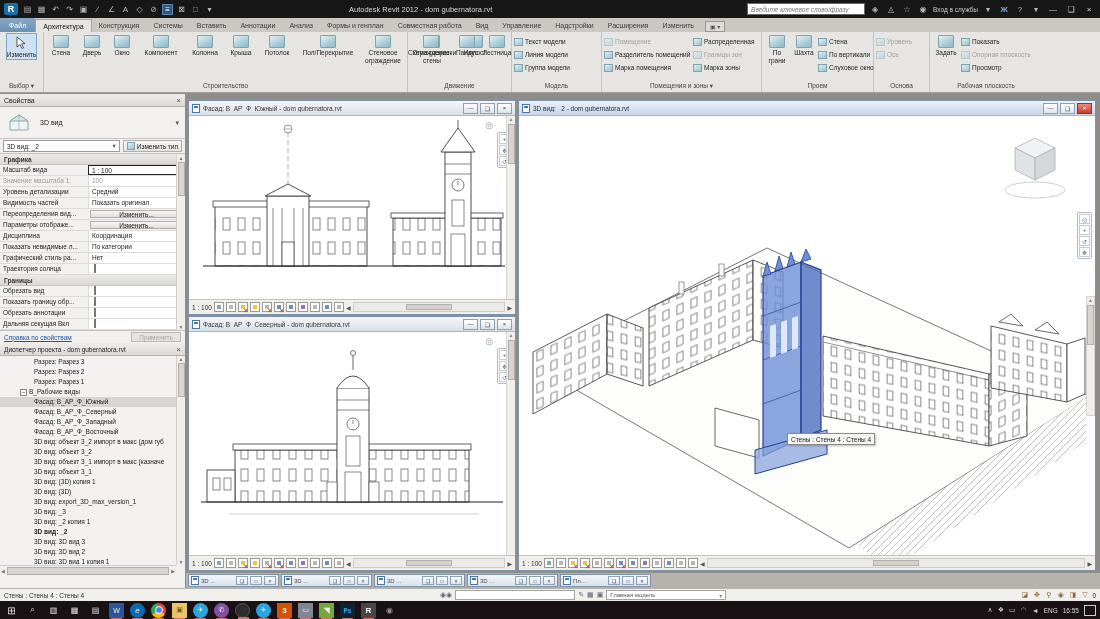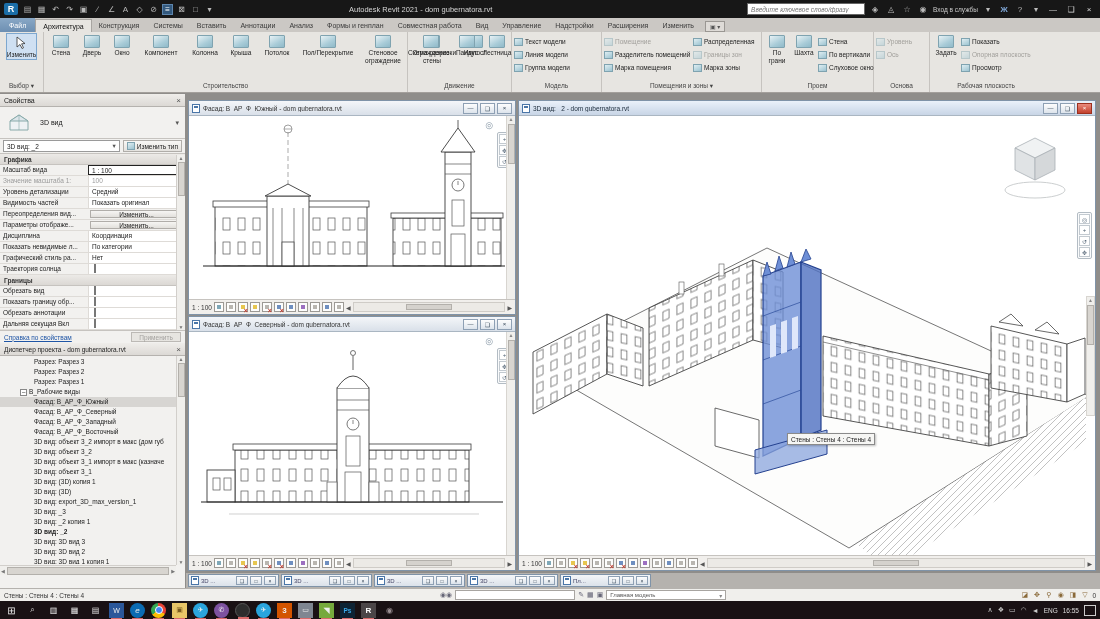--- a/index.html
+++ b/index.html
@@ -164,21 +164,21 @@
       <span class="qi">∕</span>
       <span class="qi">∠</span>
       <span class="qi">A</span>
       <span class="qi">◇</span>
       <span class="qi">⊘</span>
       <span class="qi hl">≡</span>
       <span class="qi">⊠</span>
       <span class="qi">□</span>
       <span class="qi">▾</span>
     </span>
-    <span id="tb-title">Autodesk Revit 2021 - dom gubernatora.rvt</span>
+    <span id="tb-title">Autodesk Revit 2012 - dom gubernatora.rvt</span>
     <span id="tb-right">
       <input id="tb-search" placeholder="Введите ключевое слово/фразу" style="">
       <span class="tbi">◈</span>
       <span class="tbi">◬</span>
       <span class="tbi">☆</span>
       <span class="tbi">◉</span>
       <span class="signin">Вход в службы</span>
       <span class="tbi">▾</span>
       <span class="tbi x">Ж</span>
       <span class="tbi">?</span>

